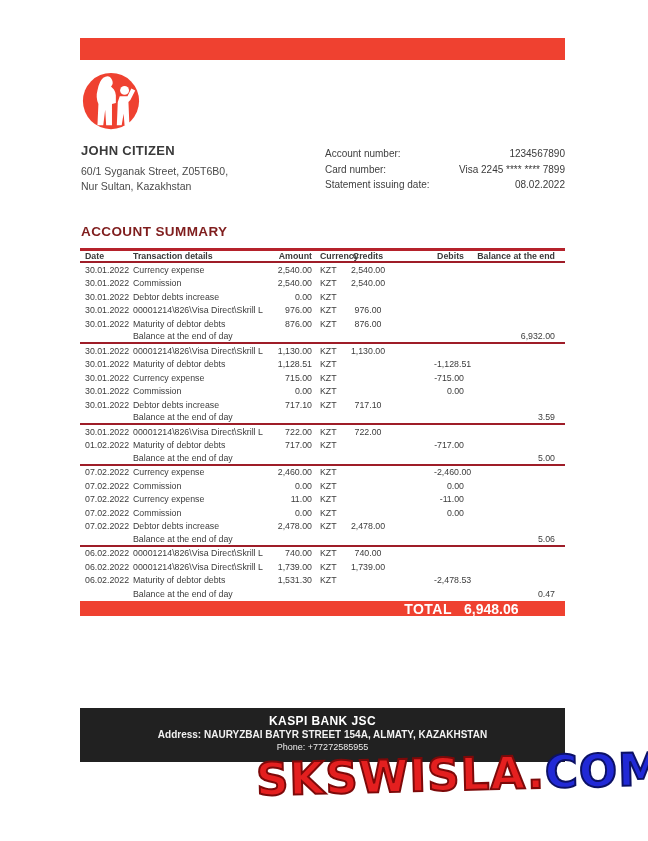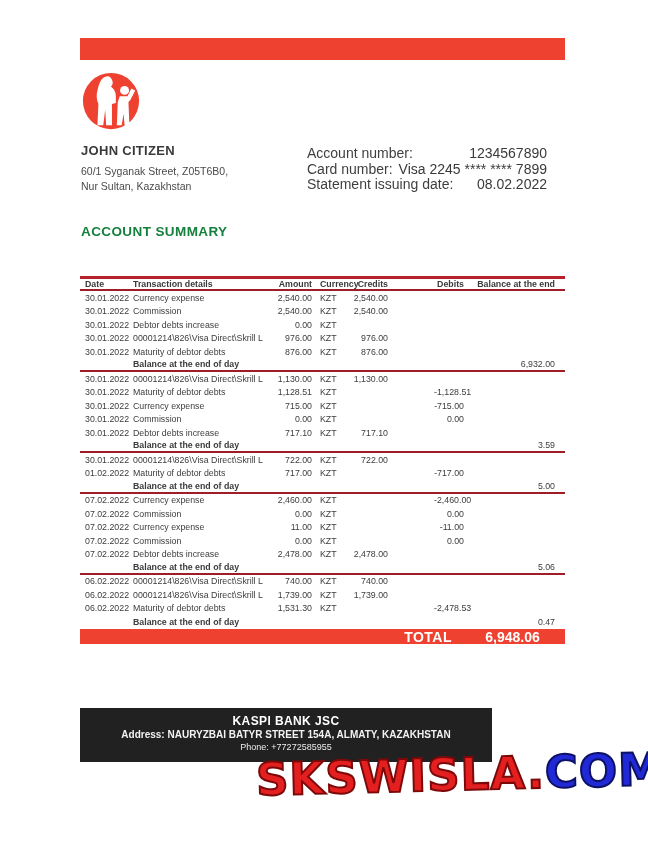--- a/index.html
+++ b/index.html
@@ -7,46 +7,46 @@
   body { position:relative; font-family:"Liberation Sans", sans-serif; color:#3b3b3b; overflow:hidden; }
 
   .red-bar { position:absolute; left:80px; top:38px; width:485px; height:22px; background:#ef4130; }
 
   .logo { position:absolute; left:80px; top:71px; width:62px; height:62px; }
 
   .customer { position:absolute; left:81px; top:143px; width:230px; }
   .customer .name { font-size:13px; font-weight:bold; color:#3a3a3a; letter-spacing:.3px; margin-bottom:6px; }
   .customer .addr { font-size:10.5px; line-height:15px; color:#4a4a4a; }
 
-  .acct-info { position:absolute; left:307px; top:146px; width:240px; font-size:14px; }
+  .acct-info { position:absolute; left:325px; top:146px; width:240px; font-size:10px; }
   .acct-row { display:flex; justify-content:space-between; line-height:15.5px; }
   .acct-row .lbl { color:#3f3f3f; }
   .acct-row .val { color:#3a3a3a; text-align:right; }
 
-  .summary-title { position:absolute; left:81px; top:224px; font-size:13.5px; font-weight:bold; color:#15803d; letter-spacing:.4px; }
+  .summary-title { position:absolute; left:81px; top:224px; font-size:13.5px; font-weight:bold; color:#7f1d1d; letter-spacing:.4px; }
 
   .stmt-table { position:absolute; left:80px; top:248px; width:485px; font-size:8.8px; color:#3c3c3c; }
   .t-row { display:grid; grid-template-columns:50px 142px 40px 36px 40px 76px 101px; align-items:center; height:13.5px; }
-  .t-head { height:15px; border-top:3px solid #b5222b; border-bottom:2px solid #9e1d28; font-weight:bold; color:#3a3a3a;margin-top:28px; }
+  .t-head { height:15px; border-top:3px solid #b5222b; border-bottom:2px solid #9e1d28; font-weight:bold; color:#3a3a3a; }
   .c-date { padding-left:5px; text-align:left; }
   .c-det  { padding-left:3px; text-align:left; white-space:nowrap; overflow:hidden; }
   .c-amt  { text-align:right; }
   .c-cur  { padding-left:8px; text-align:left; }
-  .c-cred { text-align:right; }
+  .c-cred { text-align:center; }
   .c-deb  { text-align:right;padding-left:46px; }
   .c-bal  { text-align:right; padding-right:10px; }
   .balance-row { border-bottom:2px solid #9e1d28; }
-  .balance-row .c-det { font-weight:bold; }
+  .balance-row .c-det { font-weight:normal; }
   .block:last-of-type .balance-row { border-bottom:none; }
 
   .total-bar { display:grid; grid-template-columns:50px 142px 40px 36px 40px 76px 101px; align-items:center; height:15px; background:#ef4130; color:#fff; font-weight:bold; font-size:14px; }
   .total-bar .t-lbl { grid-column:6; text-align:right; padding-right:12px; letter-spacing:.5px; }
-  .total-bar .t-val { grid-column:7; text-align:center; padding-right:4px; }
-
-  .footer { position:absolute; left:80px; top:708px; width:412px; height:54px; background:#212121; color:#fff; text-align:center; padding-top:6px; }
+  .total-bar .t-val { grid-column:7; text-align:left; padding-right:4px; }
+
+  .footer { position:absolute; left:80px; top:708px; width:485px; height:54px; background:#212121; color:#fff; text-align:center; padding-top:6px; }
   .footer .f-title { font-size:12px; font-weight:bold; letter-spacing:.4px; line-height:14px; }
   .footer .f-line1 { font-size:10px; font-weight:bold; line-height:13px; color:#f2f2f2; }
   .footer .f-line2, .footer .f-line3 { font-size:9px; font-weight:normal; line-height:12px; color:#ececec; }
 
   .watermark { position:absolute; left:256px; top:748px; font-family:"DejaVu Sans", sans-serif; font-weight:bold; font-size:45px; letter-spacing:1px; transform:rotate(-1.5deg); white-space:nowrap; }
   .wm-red  { color:#e securi41f1f; }
   .wm-red  { color:#e41f1f; -webkit-text-stroke:2px #7c0909; }
   .wm-blue { color:#2129d6; -webkit-text-stroke:2px #0c1166; }
 </style>
 </head>

